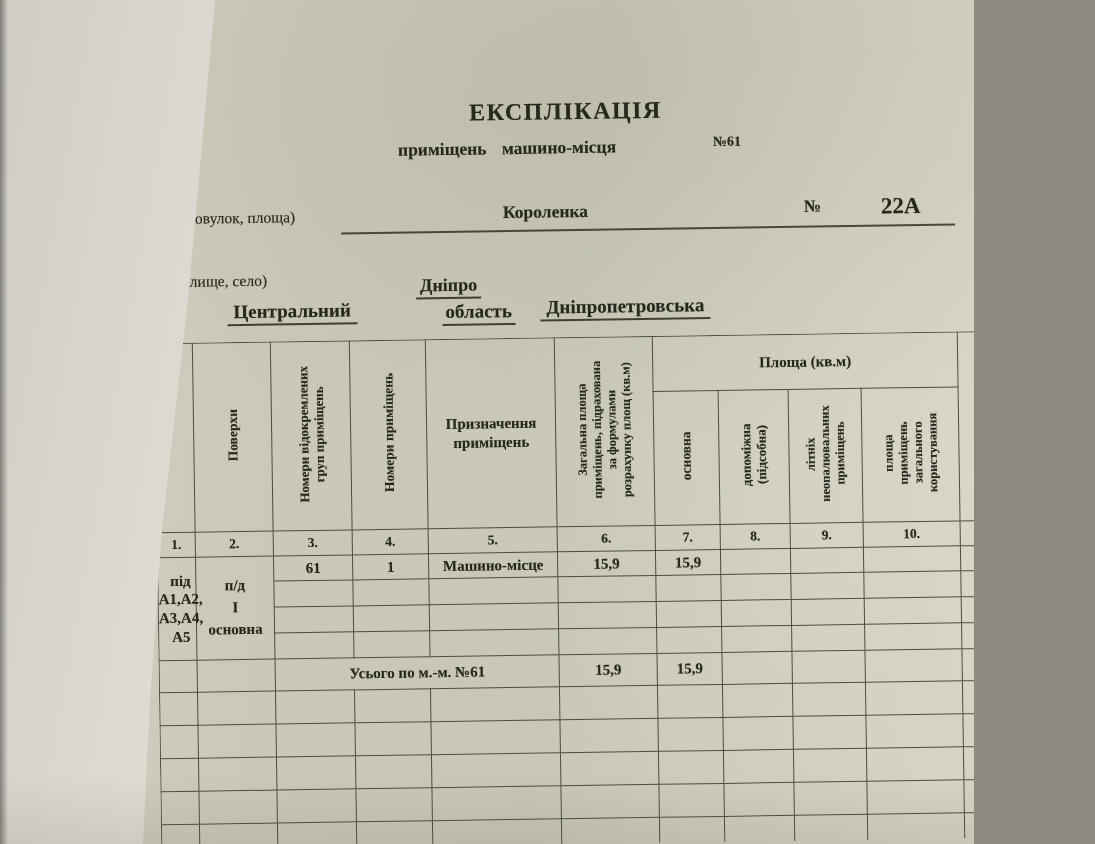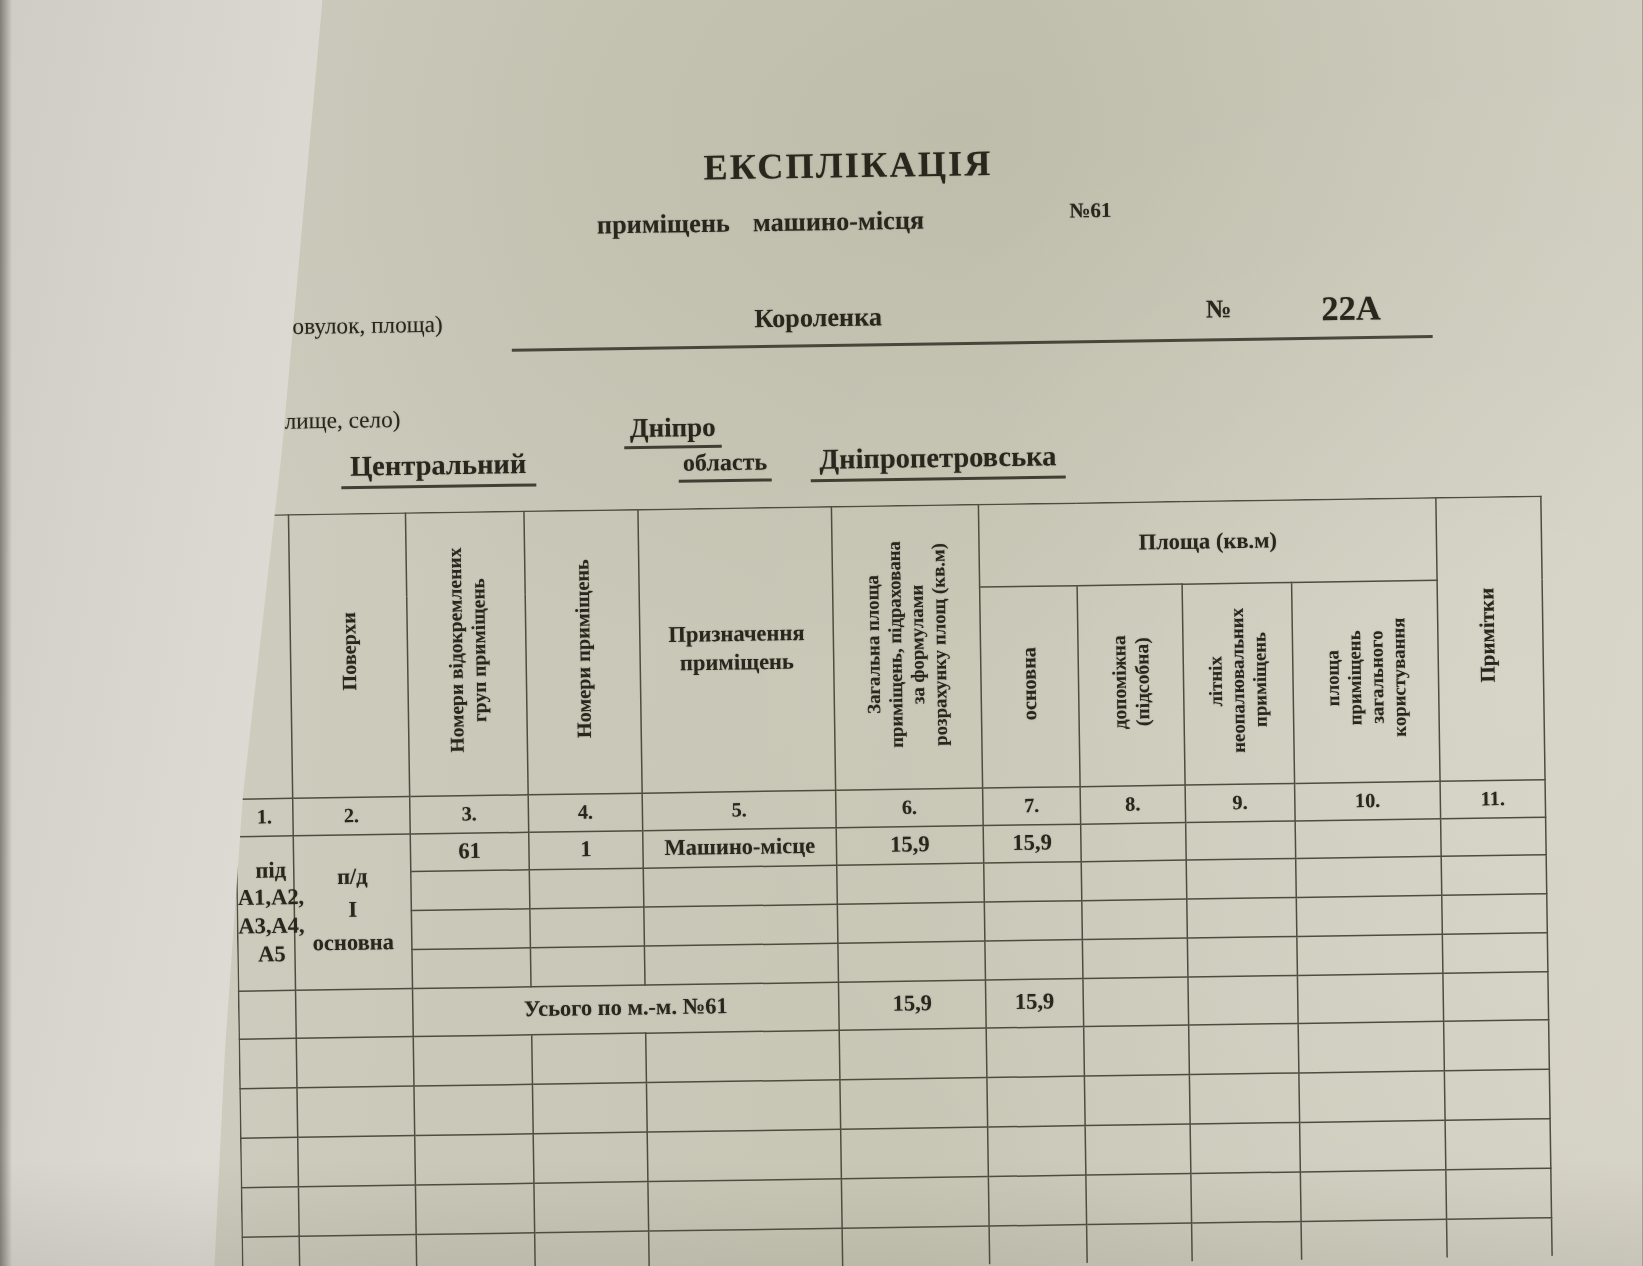--- a/index.html
+++ b/index.html
@@ -1,18 +1,18 @@
 <!DOCTYPE html>
 <html><head>
 <meta charset="utf-8">
 <style>
   html,body{margin:0;padding:0;background:#8d8b80;}
   .photo{
     position:relative;
-    width:1095px;height:844px;
+    width:974px;height:844px;
     overflow:hidden;
     font-family:"Liberation Serif","DejaVu Serif",serif;
     background:
       radial-gradient(900px 520px at 58% 10%, rgba(118,118,92,0.12), transparent 70%),
       radial-gradient(760px 620px at 92% 55%, rgba(255,255,248,0.10), transparent 72%),
       linear-gradient(96deg,#d3d0c5 0%,#cac8b8 32%,#c8c7b6 58%,#d0cebf 82%,#d6d3c6 100%);
     text-decoration: underline;
   }
   .photo::after{ 
     content:"";position:absolute;left:0;top:0;bottom:0;width:8px;
@@ -41,21 +41,21 @@
   .objnum{left:717px;top:136px;font-size:14px;font-weight:bold;}
   .lbl{font-size:15.5px;}
   .addr1-label{left:182px;top:204px;}
   .addr-line{left:344px;top:229px;width:614px;height:2px;background:rgba(40,39,28,0.8);}
   .street{left:506px;top:201px;font-size:17.5px;font-weight:bold;}
   .nosign{left:807px;top:200px;font-size:17px;font-weight:bold;}
   .house{left:884px;top:198px;font-size:23px;font-weight:bold;}
   .addr2-label{left:185px;top:267px;}
   .city{left:418px;top:262px;font-size:18px;font-weight:bold;border-bottom:2px solid rgba(40,39,28,0.85);padding:0 4px 1px;margin-top:11px;}
   .district{left:229px;top:296px;font-size:19px;font-weight:bold;border-bottom:2px solid rgba(40,39,28,0.85);padding:0 6px 1px;}
-  .oblast-label{left:444px;top:299px;font-size:16px;font-weight:bold;border-bottom:2px solid rgba(40,39,28,0.85);padding:0 3px 1px;margin-left:10px;}
+  .oblast-label{left:444px;top:299px;font-size:19px;font-weight:bold;border-bottom:2px solid rgba(40,39,28,0.85);padding:0 3px 1px;}
   .oblast{left:542px;top:296px;font-size:19px;font-weight:bold;border-bottom:2px solid rgba(40,39,28,0.85);padding:0 6px 1px;}
   
   .twrap{position:absolute;left:155px;top:337px;width:879px;height:507px;overflow:hidden;}
   table{border-collapse:collapse;table-layout:fixed;width:873px;}
   td{border:1px solid #4d4d3f;padding:0;text-align:center;vertical-align:middle;overflow:visible;}
   tr.h1 td{height:54px;}
   tr.h2 td{height:133px;}
   tr.nums td{height:24px;font-size:13.5px;font-weight:bold;}
   tr.data td{height:24px;font-size:15px;font-weight:bold;}
   tr.e td{height:25px;}

